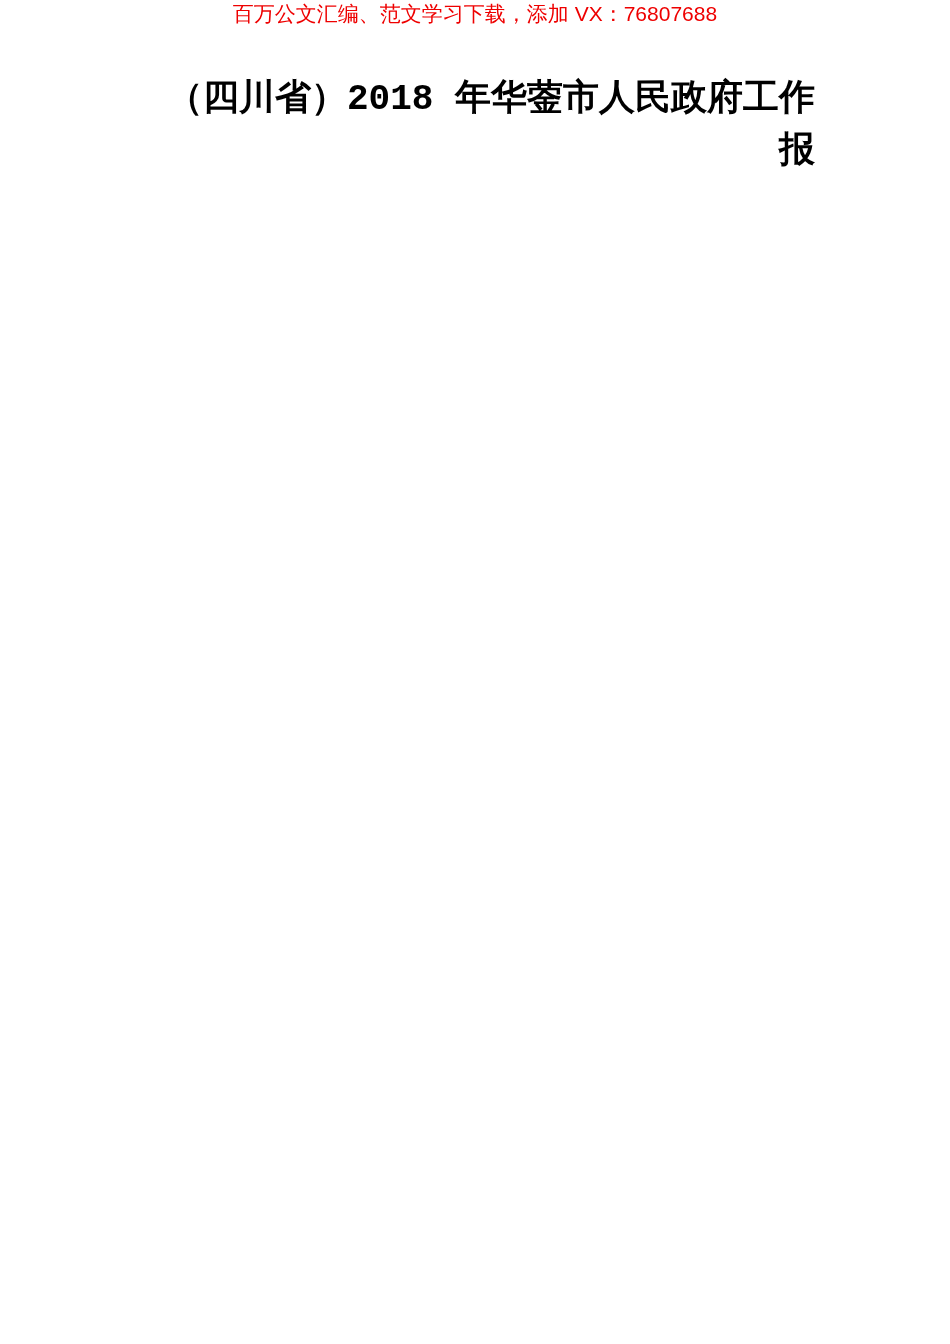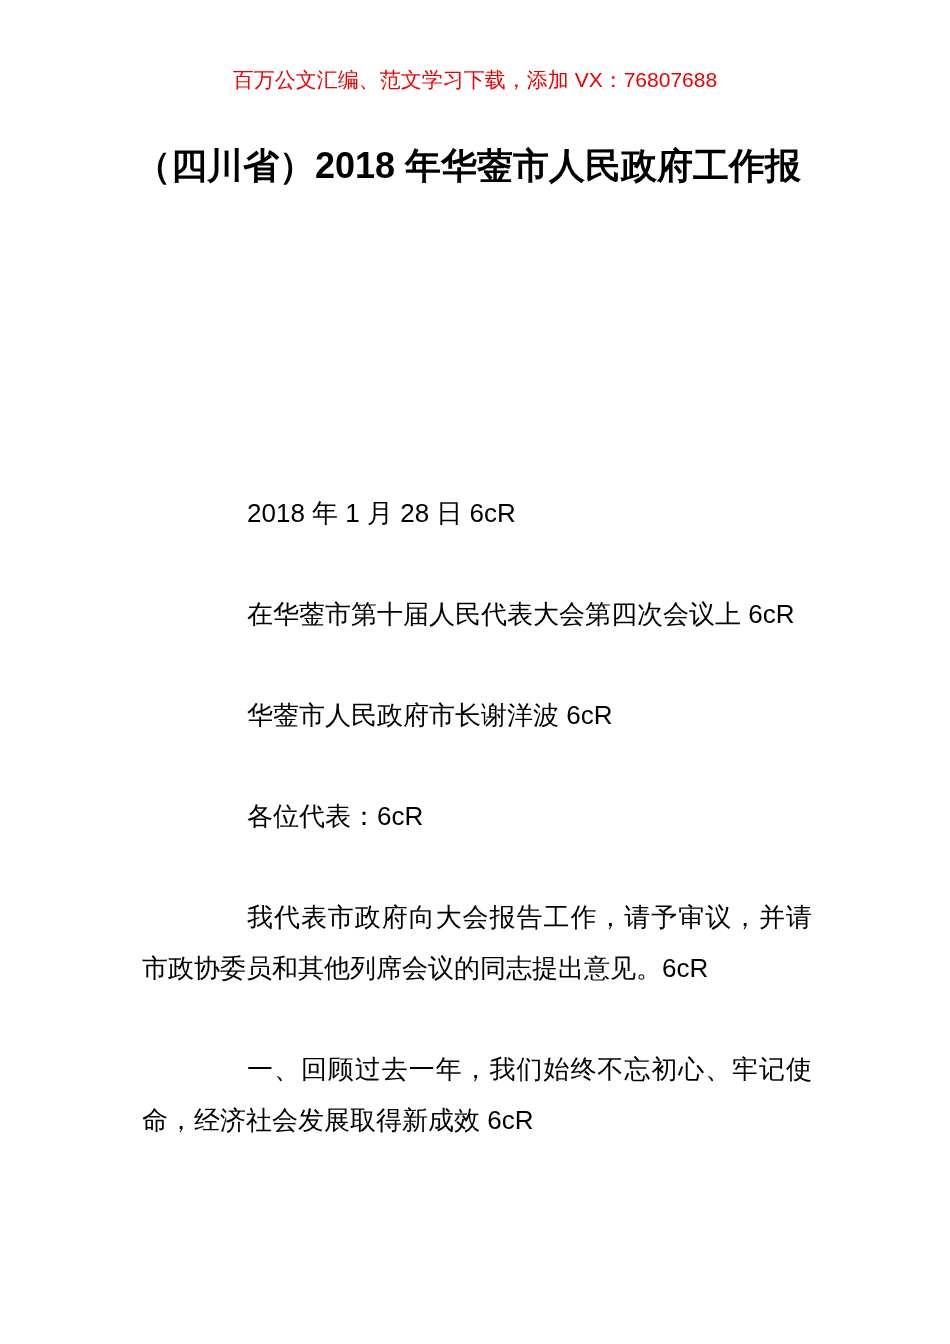--- a/index.html
+++ b/index.html
@@ -11,31 +11,30 @@
     position: relative;
     width: 950px;
     height: 1344px;
     margin: 0 auto;
     background: #ffffff;
     overflow: hidden;
     font-family: "Liberation Sans", "DejaVu Sans", sans-serif;
     color: #000000;
   }
   .promo-header {
-    padding-top: 66px;
     text-align: center;
     font-size: 21px;
     line-height: 28px;
     font-family: "Liberation Sans", "DejaVu Sans", sans-serif;
   }
   .doc-title {
     margin: 46px auto 4px auto;
     width: 680px;
-    text-align: left;
-    font-family: Liberation Sans, sans-serif;
+    text-align: right;
+    font-family: Liberation Mono, monospace;
     font-weight: bold;
     font-size: 36px;
     line-height: 52px;
     color: #000000;
   }
   .doc-body {
     margin: 296px 138px 0 142px;
   }
   .doc-body p {
     margin: 0 0 50px 0;
@@ -51,22 +50,14 @@
 <body>
 
 <div class="page">
 
   <div class="promo-header" style="color: rgb(238, 0, 0);">百万公文汇编、范文学习下载，添加 VX：76807688</div>
 
   <div class="doc-title">
     <div>（四川省）2018 年华蓥市人民政府工作报</div>
   </div>
 
-  <div class="doc-body">
-    <p>2018 年 1 月 28 日 6cR</p>
-    <p>在华蓥市第十届人民代表大会第四次会议上 6cR</p>
-    <p>华蓥市人民政府市长谢洋波 6cR</p>
-    <p>各位代表：6cR</p>
-    <p>我代表市政府向大会报告工作，请予审议，并请市政协委员和其他列席会议的同志提出意见。6cR</p>
-    <p>一、回顾过去一年，我们始终不忘初心、牢记使命，经济社会发展取得新成效 6cR</p>
-  </div>
 
 </div>
 
 </body></html>

